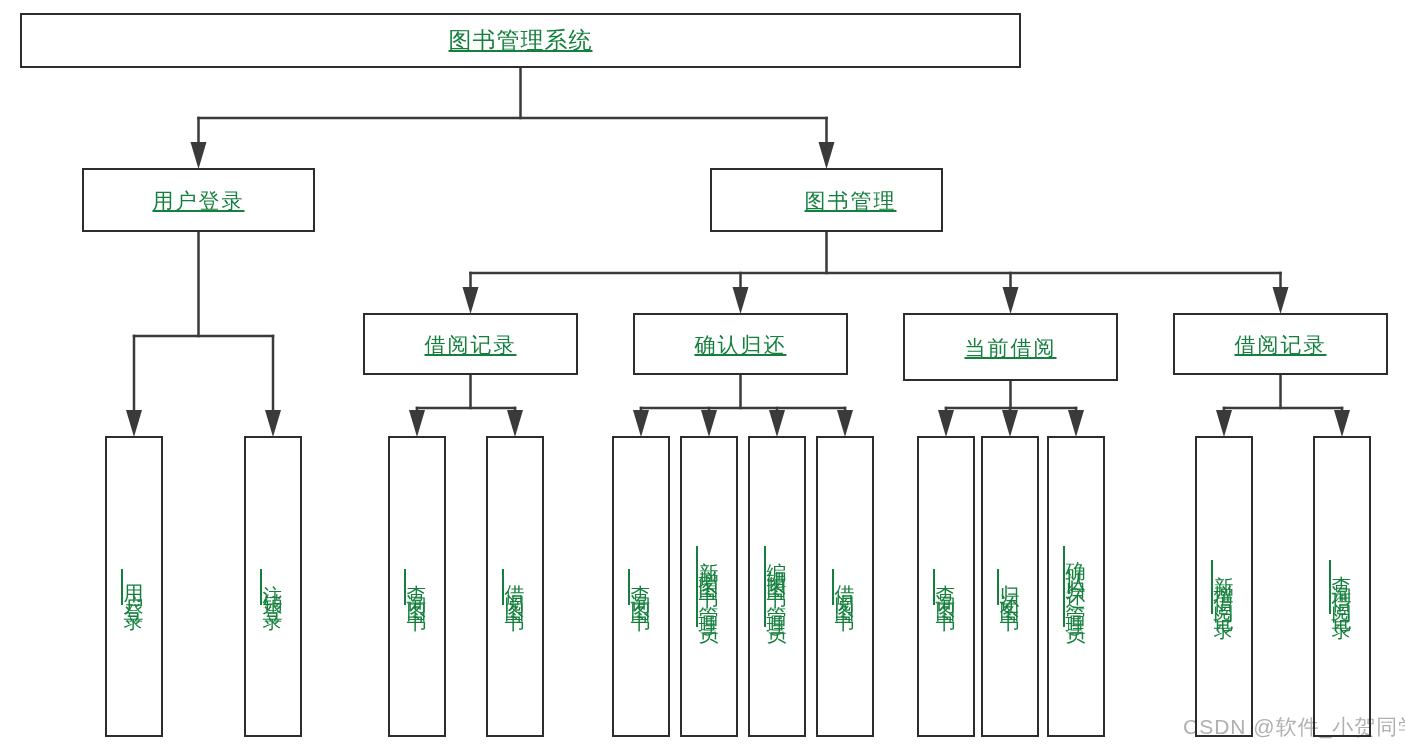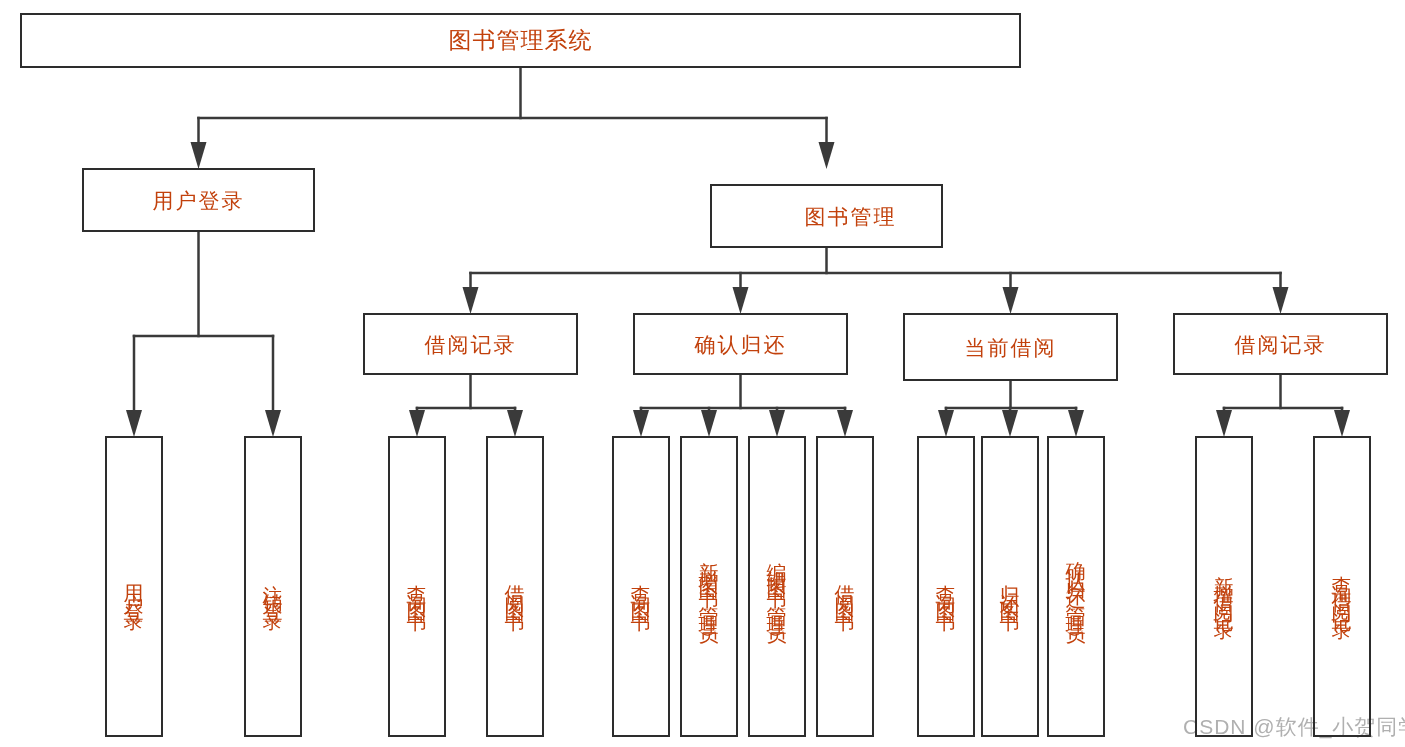--- a/index.html
+++ b/index.html
@@ -15,29 +15,30 @@
     position: absolute;
     left: 0; top: 0;
     width: 1405px; height: 747px;
     z-index: 0;
   }
   .node {
     position: absolute;
     box-sizing: border-box;
     border: 2.5px solid #2d2d2d;
     background: #ffffff;
-    color: #c2410c;
+    color: #15803d;
     display: flex;
     align-items: center;
     justify-content: center;
     z-index: 1;
     font-size: 21px;
     letter-spacing: 2px;
     line-height: 1;
     white-space: nowrap;
+    text-decoration: underline;
   }
   .node.lv0 { font-size: 23px; letter-spacing: 1px; }
   .node.v {
     writing-mode: vertical-rl;
     text-orientation: mixed;
     font-size: 20px;
     letter-spacing: 9px;
     white-space: normal;
   }
   .watermark {
@@ -106,21 +107,21 @@
       <line x1="1280.5" y1="375" x2="1280.5" y2="408" stroke="#3a3a3a" stroke-width="2.5" stroke-linecap="square"></line>
       <line x1="1224" y1="408" x2="1342" y2="408" stroke="#3a3a3a" stroke-width="2.5" stroke-linecap="square"></line>
       <line x1="1224" y1="408" x2="1224" y2="416" stroke="#3a3a3a" stroke-width="2.5" stroke-linecap="square"></line>
       <polygon points="1224,437 1216,410 1232,410" fill="#3a3a3a"></polygon>
       <line x1="1342" y1="408" x2="1342" y2="416" stroke="#3a3a3a" stroke-width="2.5" stroke-linecap="square"></line>
       <polygon points="1342,437 1334,410 1350,410" fill="#3a3a3a"></polygon>
     </svg>
   <div id="nodes">
       <div class="node lv0" style="left: 20px; top: 13px; width: 1001px; height: 55px;">图书管理系统</div>
       <div class="node lv1" style="left: 82px; top: 168px; width: 233px; height: 64px;">用户登录</div>
-      <div class="node lv1" style="left: 710px; top: 184px; width: 233px; height: 64px; padding-left: 48px;">图书管理</div>
+      <div class="node lv1" style="left: 710px; top: 168px; width: 233px; height: 64px; padding-left: 48px;">图书管理</div>
       <div class="node lv2" style="left: 363px; top: 313px; width: 215px; height: 62px;">借阅记录</div>
       <div class="node lv2" style="left: 633px; top: 313px; width: 215px; height: 62px;">确认归还</div>
       <div class="node lv2" style="left: 903px; top: 313px; width: 215px; height: 68px;">当前借阅</div>
       <div class="node lv2" style="left: 1173px; top: 313px; width: 215px; height: 62px;">借阅记录</div>
       <div class="node lv3 v" style="left: 105px; top: 436px; width: 58px; height: 301px;">用户登录</div>
       <div class="node lv3 v" style="left: 244px; top: 436px; width: 58px; height: 301px;">注销登录</div>
       <div class="node lv3 v" style="left: 388px; top: 436px; width: 58px; height: 301px;">查询图书</div>
       <div class="node lv3 v" style="left: 486px; top: 436px; width: 58px; height: 301px;">借阅图书</div>
       <div class="node lv3 v" style="left: 612px; top: 436px; width: 58px; height: 301px;">查询图书</div>
       <div class="node lv3 v" style="left: 680px; top: 436px; width: 58px; height: 301px;">新增图书（管理员）</div>

